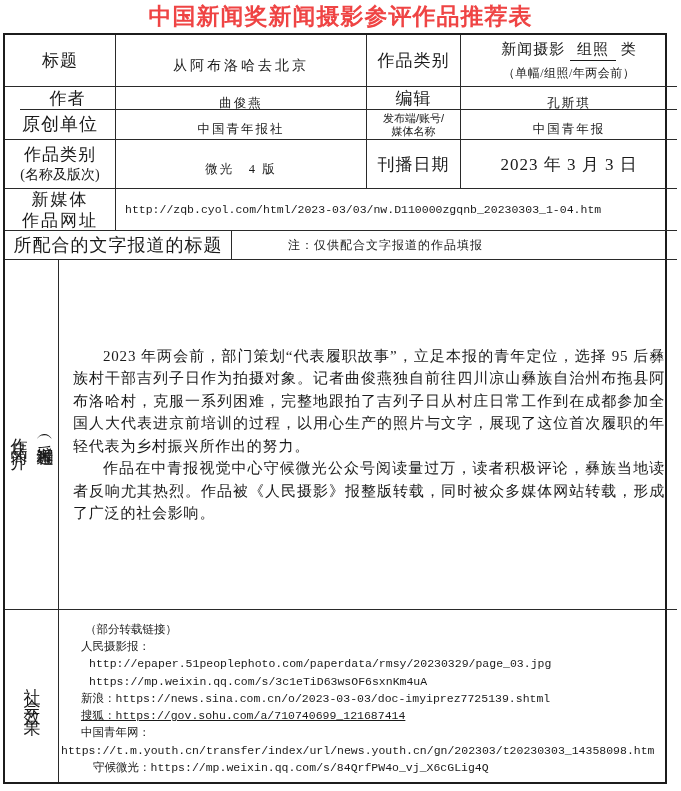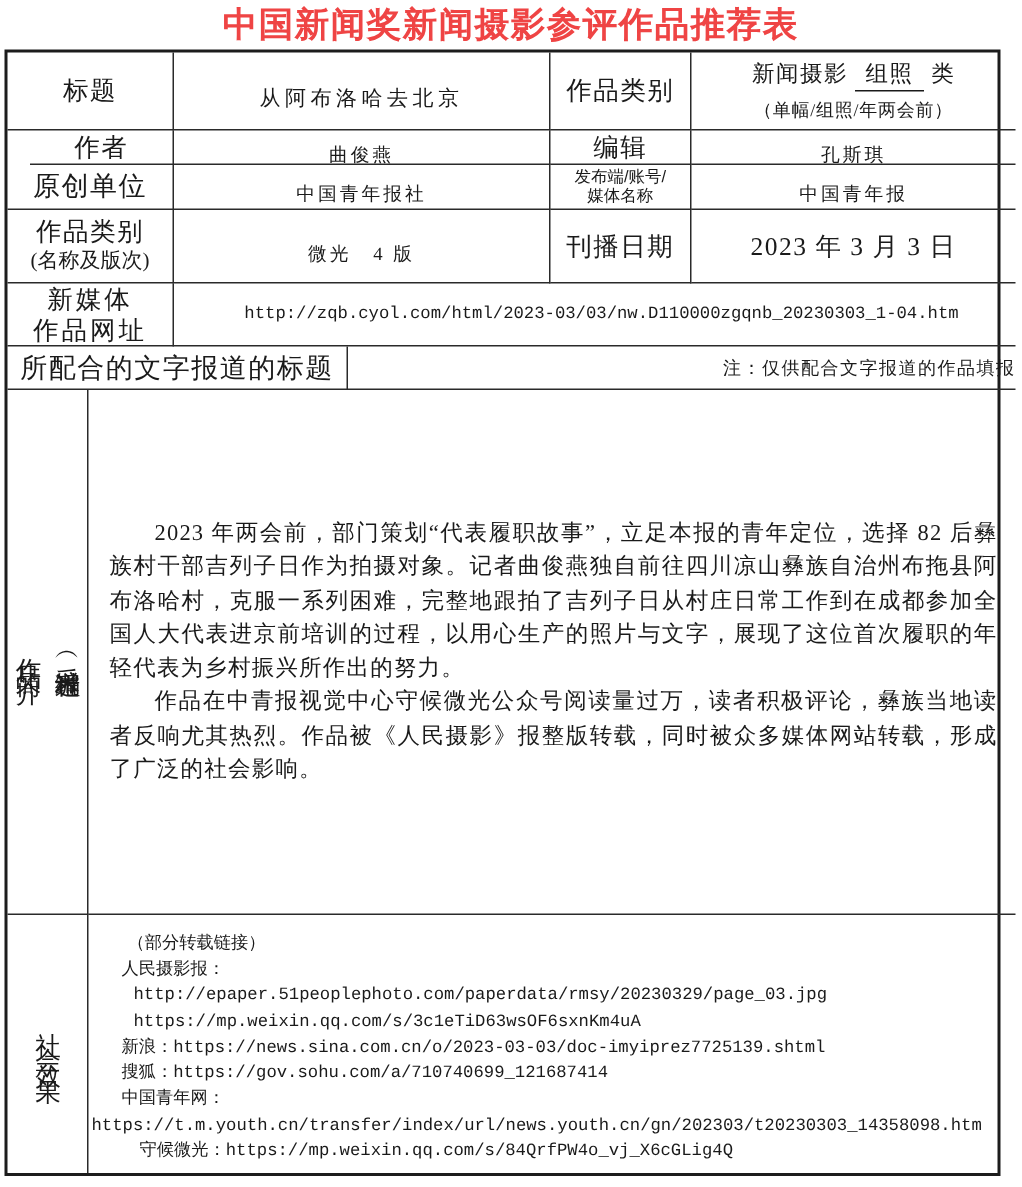--- a/index.html
+++ b/index.html
@@ -42,25 +42,25 @@
   .lbl { font-size: 17px; letter-spacing: 1px; line-height: 21px; text-align: center; }
   .lbl-big { font-size: 18px; letter-spacing: 1px; }
   .lbl-small { font-family: "Liberation Sans", sans-serif; font-size: 11px; line-height: 13px; letter-spacing: 0; text-align: center; }
   .val { font-size: 12.5px; letter-spacing: 2px; text-align: center; margin-top: 10px; }
   .val-title { font-size: 14px; letter-spacing: 3px; }
   .val-date { font-size: 17px; letter-spacing: 1px; }
   .cat-line1 { font-size: 15px; letter-spacing: 1px; margin-bottom: 4px; }
   .cat-sel { display: inline-block; border-bottom: 1px solid #1a1a1a; padding: 0 7px 1px 7px; }
   .cat-line2 { font-size: 12px; letter-spacing: 0.5px; }
   .url-cell {
-    align-items: center; justify-content: center;
+    align-items: flex-start; justify-content: center;
     padding-left: 9px;
   }
   .url-text { font-family: "Liberation Mono", monospace; font-size: 11.5px; }
-  .note-cell { align-items: flex-end; justify-content: center; padding-left: 56px; }
+  .note-cell { align-items: flex-start; justify-content: center; padding-left: 56px; }
   .note-text { font-size: 12px; letter-spacing: 1px; }
   .vlabel-cell { flex-direction: row; gap: 2px; }
   .vtext {
     writing-mode: vertical-lr;
     text-orientation: upright;
     font-size: 17px;
     letter-spacing: 5px;
     line-height: 24px;
   }
   .vtext.parens { text-orientation: mixed; letter-spacing: 2px; }
@@ -166,32 +166,32 @@
   </div>
   <div class="cell last-col note-cell" style="grid-column:4/7;">
     <span class="note-text">注：仅供配合文字报道的作品填报</span>
   </div>
 
   <div class="cell vlabel-cell">
     <span class="vtext">作品简介</span>
     <span class="vtext parens">（采编过程）</span>
   </div>
   <div class="cell last-col intro-cell" style="grid-column:2/7;">
-      <p class="para">2023 年两会前，部门策划“代表履职故事”，立足本报的青年定位，选择 82 后彝族村干部吉列子日作为拍摄对象。记者曲俊燕独自前往四川凉山彝族自治州布拖县阿布洛哈村，克服一系列困难，完整地跟拍了吉列子日从村庄日常工作到在成都参加全国人大代表进京前培训的过程，以用心生产的照片与文字，展现了这位首次履职的年轻代表为乡村振兴所作出的努力。</p>
+      <p class="para">2023 年两会前，部门策划“代表履职故事”，立足本报的青年定位，选择 95 后彝族村干部吉列子日作为拍摄对象。记者曲俊燕独自前往四川凉山彝族自治州布拖县阿布洛哈村，克服一系列困难，完整地跟拍了吉列子日从村庄日常工作到在成都参加全国人大代表进京前培训的过程，以用心生产的照片与文字，展现了这位首次履职的年轻代表为乡村振兴所作出的努力。</p>
       <p class="para">作品在中青报视觉中心守候微光公众号阅读量过万，读者积极评论，彝族当地读者反响尤其热烈。作品被《人民摄影》报整版转载，同时被众多媒体网站转载，形成了广泛的社会影响。</p>
     </div>
 
   <div class="cell last-row vlabel-cell">
     <span class="vtext wide">社会效果</span>
   </div>
   <div class="cell last-col last-row social-cell" style="grid-column:2/7;">
       <div class="social-line" style="padding-left: 26px;">（部分转载链接）</div>
       <div class="social-line" style="padding-left: 22px;">人民摄影报：</div>
       <div class="social-line" style="padding-left: 30px;">http://epaper.51peoplephoto.com/paperdata/rmsy/20230329/page_03.jpg</div>
       <div class="social-line" style="padding-left: 30px;">https://mp.weixin.qq.com/s/3c1eTiD63wsOF6sxnKm4uA</div>
       <div class="social-line" style="padding-left: 22px;">新浪：https://news.sina.com.cn/o/2023-03-03/doc-imyiprez7725139.shtml</div>
-      <div class="social-line" style="padding-left: 22px;">搜狐：https://gov.sohu.com/a/710740699_121687414</div>
+      <div class="social-line" style="padding-left: 22px; text-decoration: underline;">搜狐：https://gov.sohu.com/a/710740699_121687414</div>
       <div class="social-line" style="padding-left: 22px;">中国青年网：</div>
       <div class="social-line" style="padding-left: 2px;">https://t.m.youth.cn/transfer/index/url/news.youth.cn/gn/202303/t20230303_14358098.htm</div>
       <div class="social-line" style="padding-left: 34px;">守候微光：https://mp.weixin.qq.com/s/84QrfPW4o_vj_X6cGLig4Q</div>
     </div>
 
 </div>
 
 </body></html>

